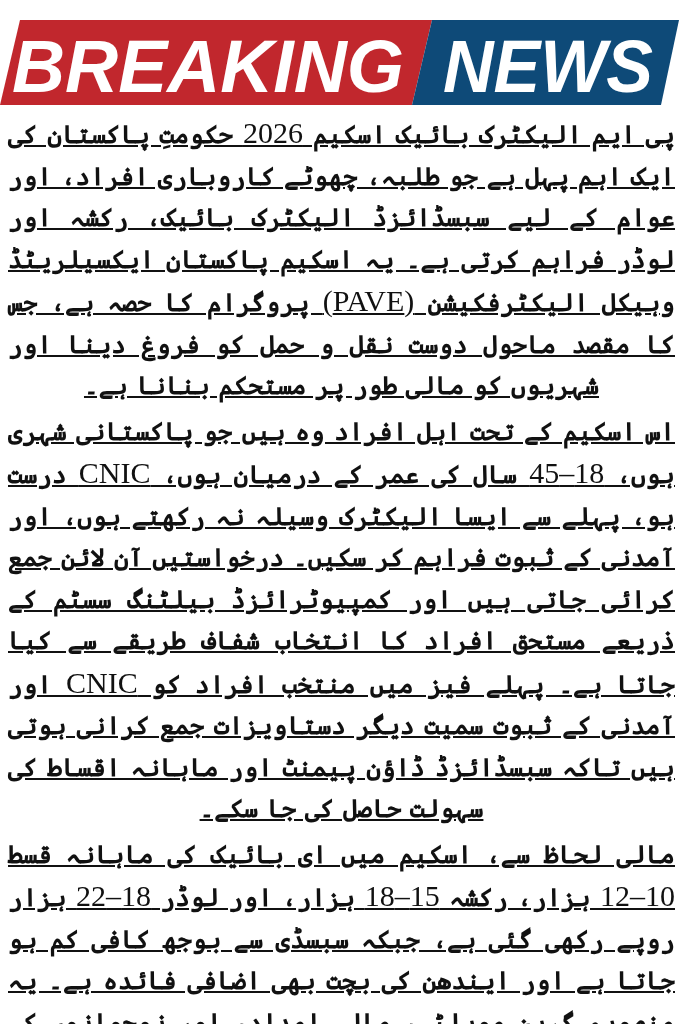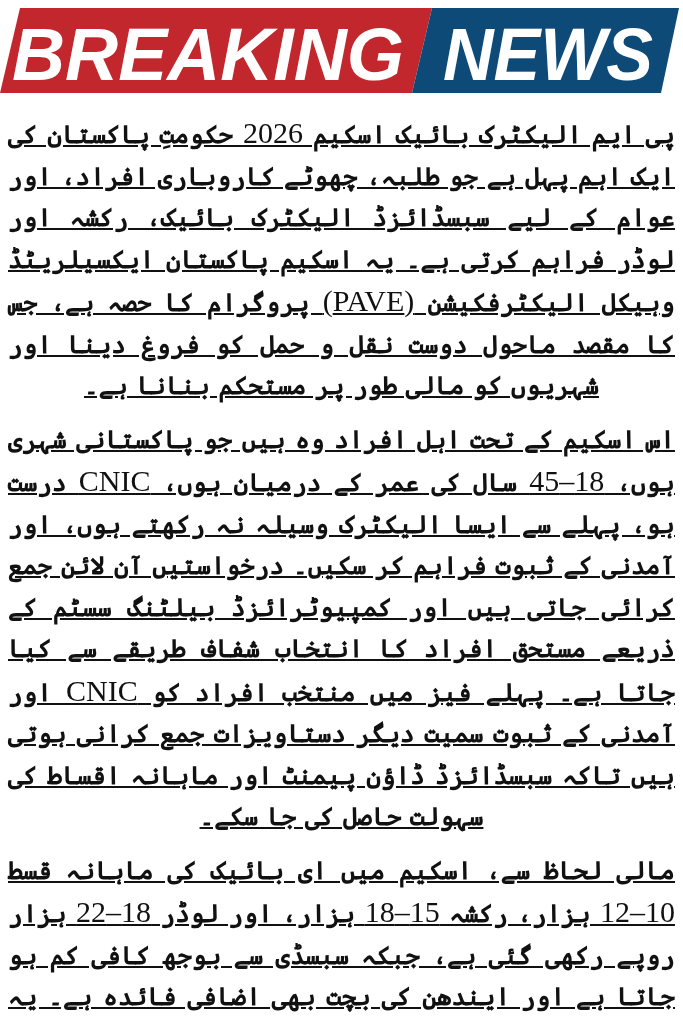--- a/index.html
+++ b/index.html
@@ -1,21 +1,21 @@
 <!DOCTYPE html>
 <html><head>
 <meta charset="utf-8">
 <style>
   html, body { margin:0; padding:0; background:#ffffff; }
   body { width:683px; height:1024px; overflow:hidden; position:relative; font-family:"DejaVu Sans", sans-serif; }
-  .banner { position:absolute; left:0; top:0; width:683px; height:100px; }
+  .banner { position:absolute; left:0; top:12px; width:683px; height:100px; }
   .banner svg { display:block; }
   .article { position:absolute; left:8px; right:8px; top:112px; direction:rtl; text-align:center; color:#111; }
   .para { margin:0; font-family:"DejaVu Serif", serif; font-size:25px; line-height:41.5px; font-weight:bold; text-align:justify; text-align-last:center;text-decoration:underline; }
-  .para + .para { margin-top:12px; }
+  .para + .para { margin-top:4px; }
   .ltr { font-family:"Liberation Serif", serif; font-weight:normal; font-size:30px; unicode-bidi:isolate; }
 </style>
 </head>
 <body>
 
 <div class="banner">
   <svg width="683" height="100" viewBox="0 0 683 100">
     <polygon points="20,8 432,8 412,93 0,93" fill="#C1272D"></polygon>
     <polygon points="432,8 679,8 661,93 412,93" fill="#0E4A78"></polygon>
     <text id="bw-left" x="208" y="80" text-anchor="middle" fill="#FFFFFF" font-family="Liberation Sans, sans-serif" font-weight="bold" font-style="italic" font-size="74" textLength="392" lengthAdjust="spacingAndGlyphs">BREAKING</text>

